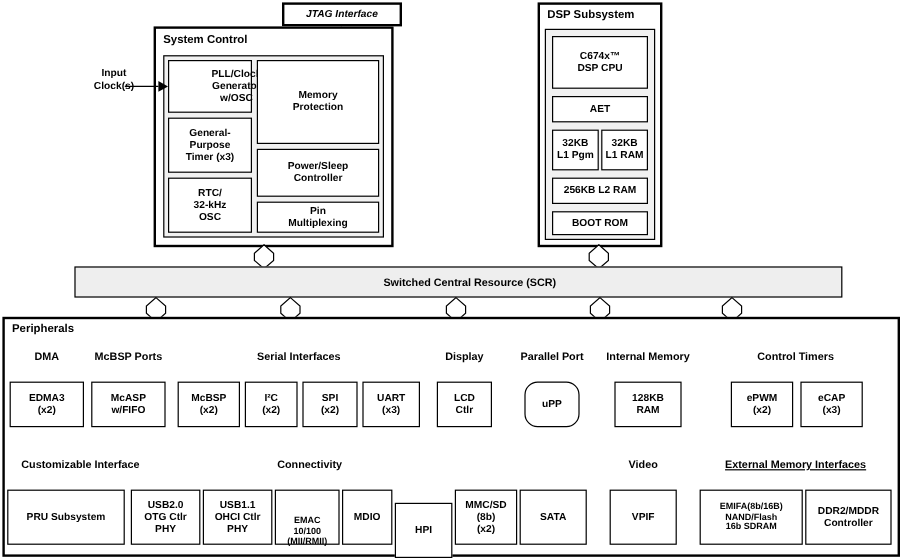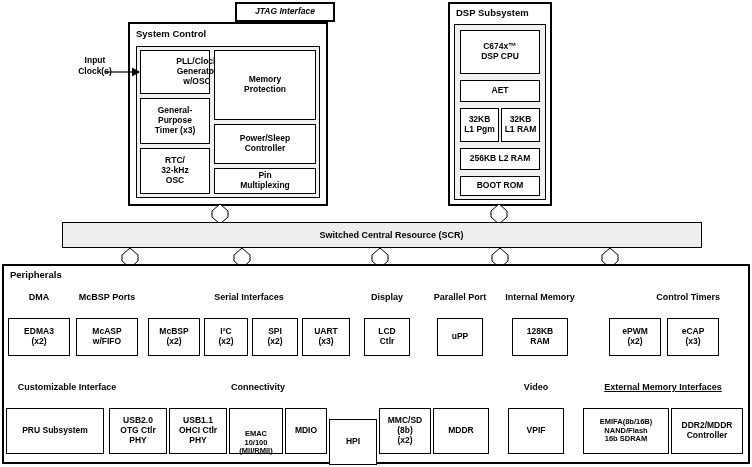--- a/index.html
+++ b/index.html
@@ -145,21 +145,21 @@
 <div class="abs" style="left:10px;top:269px;width:120px;height:14px;">
   <span class="sect-title">Peripherals</span>
 </div>
 
 <div class="abs" style="left:8px;top:292px;width:62px;text-align:center;"><span class="grouplbl">DMA</span></div>
 <div class="abs" style="left:70px;top:292px;width:74px;text-align:center;"><span class="grouplbl">McBSP Ports</span></div>
 <div class="abs" style="left:148px;top:292px;width:202px;text-align:center;"><span class="grouplbl">Serial Interfaces</span></div>
 <div class="abs" style="left:360px;top:292px;width:54px;text-align:center;"><span class="grouplbl">Display</span></div>
 <div class="abs" style="left:425px;top:292px;width:70px;text-align:center;"><span class="grouplbl">Parallel Port</span></div>
 <div class="abs" style="left:498px;top:292px;width:84px;text-align:center;"><span class="grouplbl">Internal Memory</span></div>
-<div class="abs" style="left:606px;top:292px;width:114px;text-align:right;"><span class="grouplbl">Control Timers</span></div>
+<div class="abs" style="left:606px;top:292px;width:114px;text-align:center;"><span class="grouplbl">Control Timers</span></div>
 
 <div class="abs box" style="left:8px;top:318px;width:62px;height:38px;">
     <span class="lbl" style="white-space:pre-line;">EDMA3
 (x2)</span>
   </div>
 <div class="abs box" style="left:76px;top:318px;width:62px;height:38px;">
     <span class="lbl" style="white-space:pre-line;">McASP
 w/FIFO</span>
   </div>
 <div class="abs box" style="left:148px;top:318px;width:52px;height:38px;">
@@ -175,21 +175,21 @@
 (x2)</span>
   </div>
 <div class="abs box" style="left:302px;top:318px;width:48px;height:38px;">
     <span class="lbl" style="white-space:pre-line;">UART
 (x3)</span>
   </div>
 <div class="abs box" style="left:364px;top:318px;width:46px;height:38px;">
     <span class="lbl" style="white-space:pre-line;">LCD
 Ctlr</span>
   </div>
-<div class="abs box" style="left:437px;top:318px;width:46px;height:38px;">
+<div class="abs box" style="left:437px;top:318px;width:46px;height:38px;border-radius:11px;">
     <span class="lbl" style="white-space:pre-line;">uPP</span>
   </div>
 <div class="abs box" style="left:512px;top:318px;width:56px;height:38px;">
     <span class="lbl" style="white-space:pre-line;">128KB
 RAM</span>
   </div>
 <div class="abs box" style="left:609px;top:318px;width:52px;height:38px;">
     <span class="lbl" style="white-space:pre-line;">ePWM
 (x2)</span>
   </div>
@@ -226,21 +226,21 @@
   </div>
 <div class="abs box" style="left:329px;top:407px;width:48px;height:46px;margin-top:12px;">
     <span class="lbl" style="white-space:pre-line;">HPI</span>
   </div>
 <div class="abs box" style="left:379px;top:408px;width:52px;height:46px;">
     <span class="lbl" style="white-space:pre-line;">MMC/SD
 (8b)
 (x2)</span>
   </div>
 <div class="abs box" style="left:433px;top:408px;width:56px;height:46px;">
-    <span class="lbl" style="white-space:pre-line;">MDDR</span>
+    <span class="lbl" style="white-space:pre-line;">SATA</span>
   </div>
 <div class="abs box" style="left:508px;top:408px;width:56px;height:46px;">
     <span class="lbl" style="white-space:pre-line;">VPIF</span>
   </div>
 <div class="abs box" style="left:583px;top:408px;width:86px;height:46px;">
     <span class="lbl small" style="white-space:pre-line;">EMIFA(8b/16B)
 NAND/Flash
 16b SDRAM</span>
   </div>
 <div class="abs box" style="left:671px;top:408px;width:72px;height:46px;">

